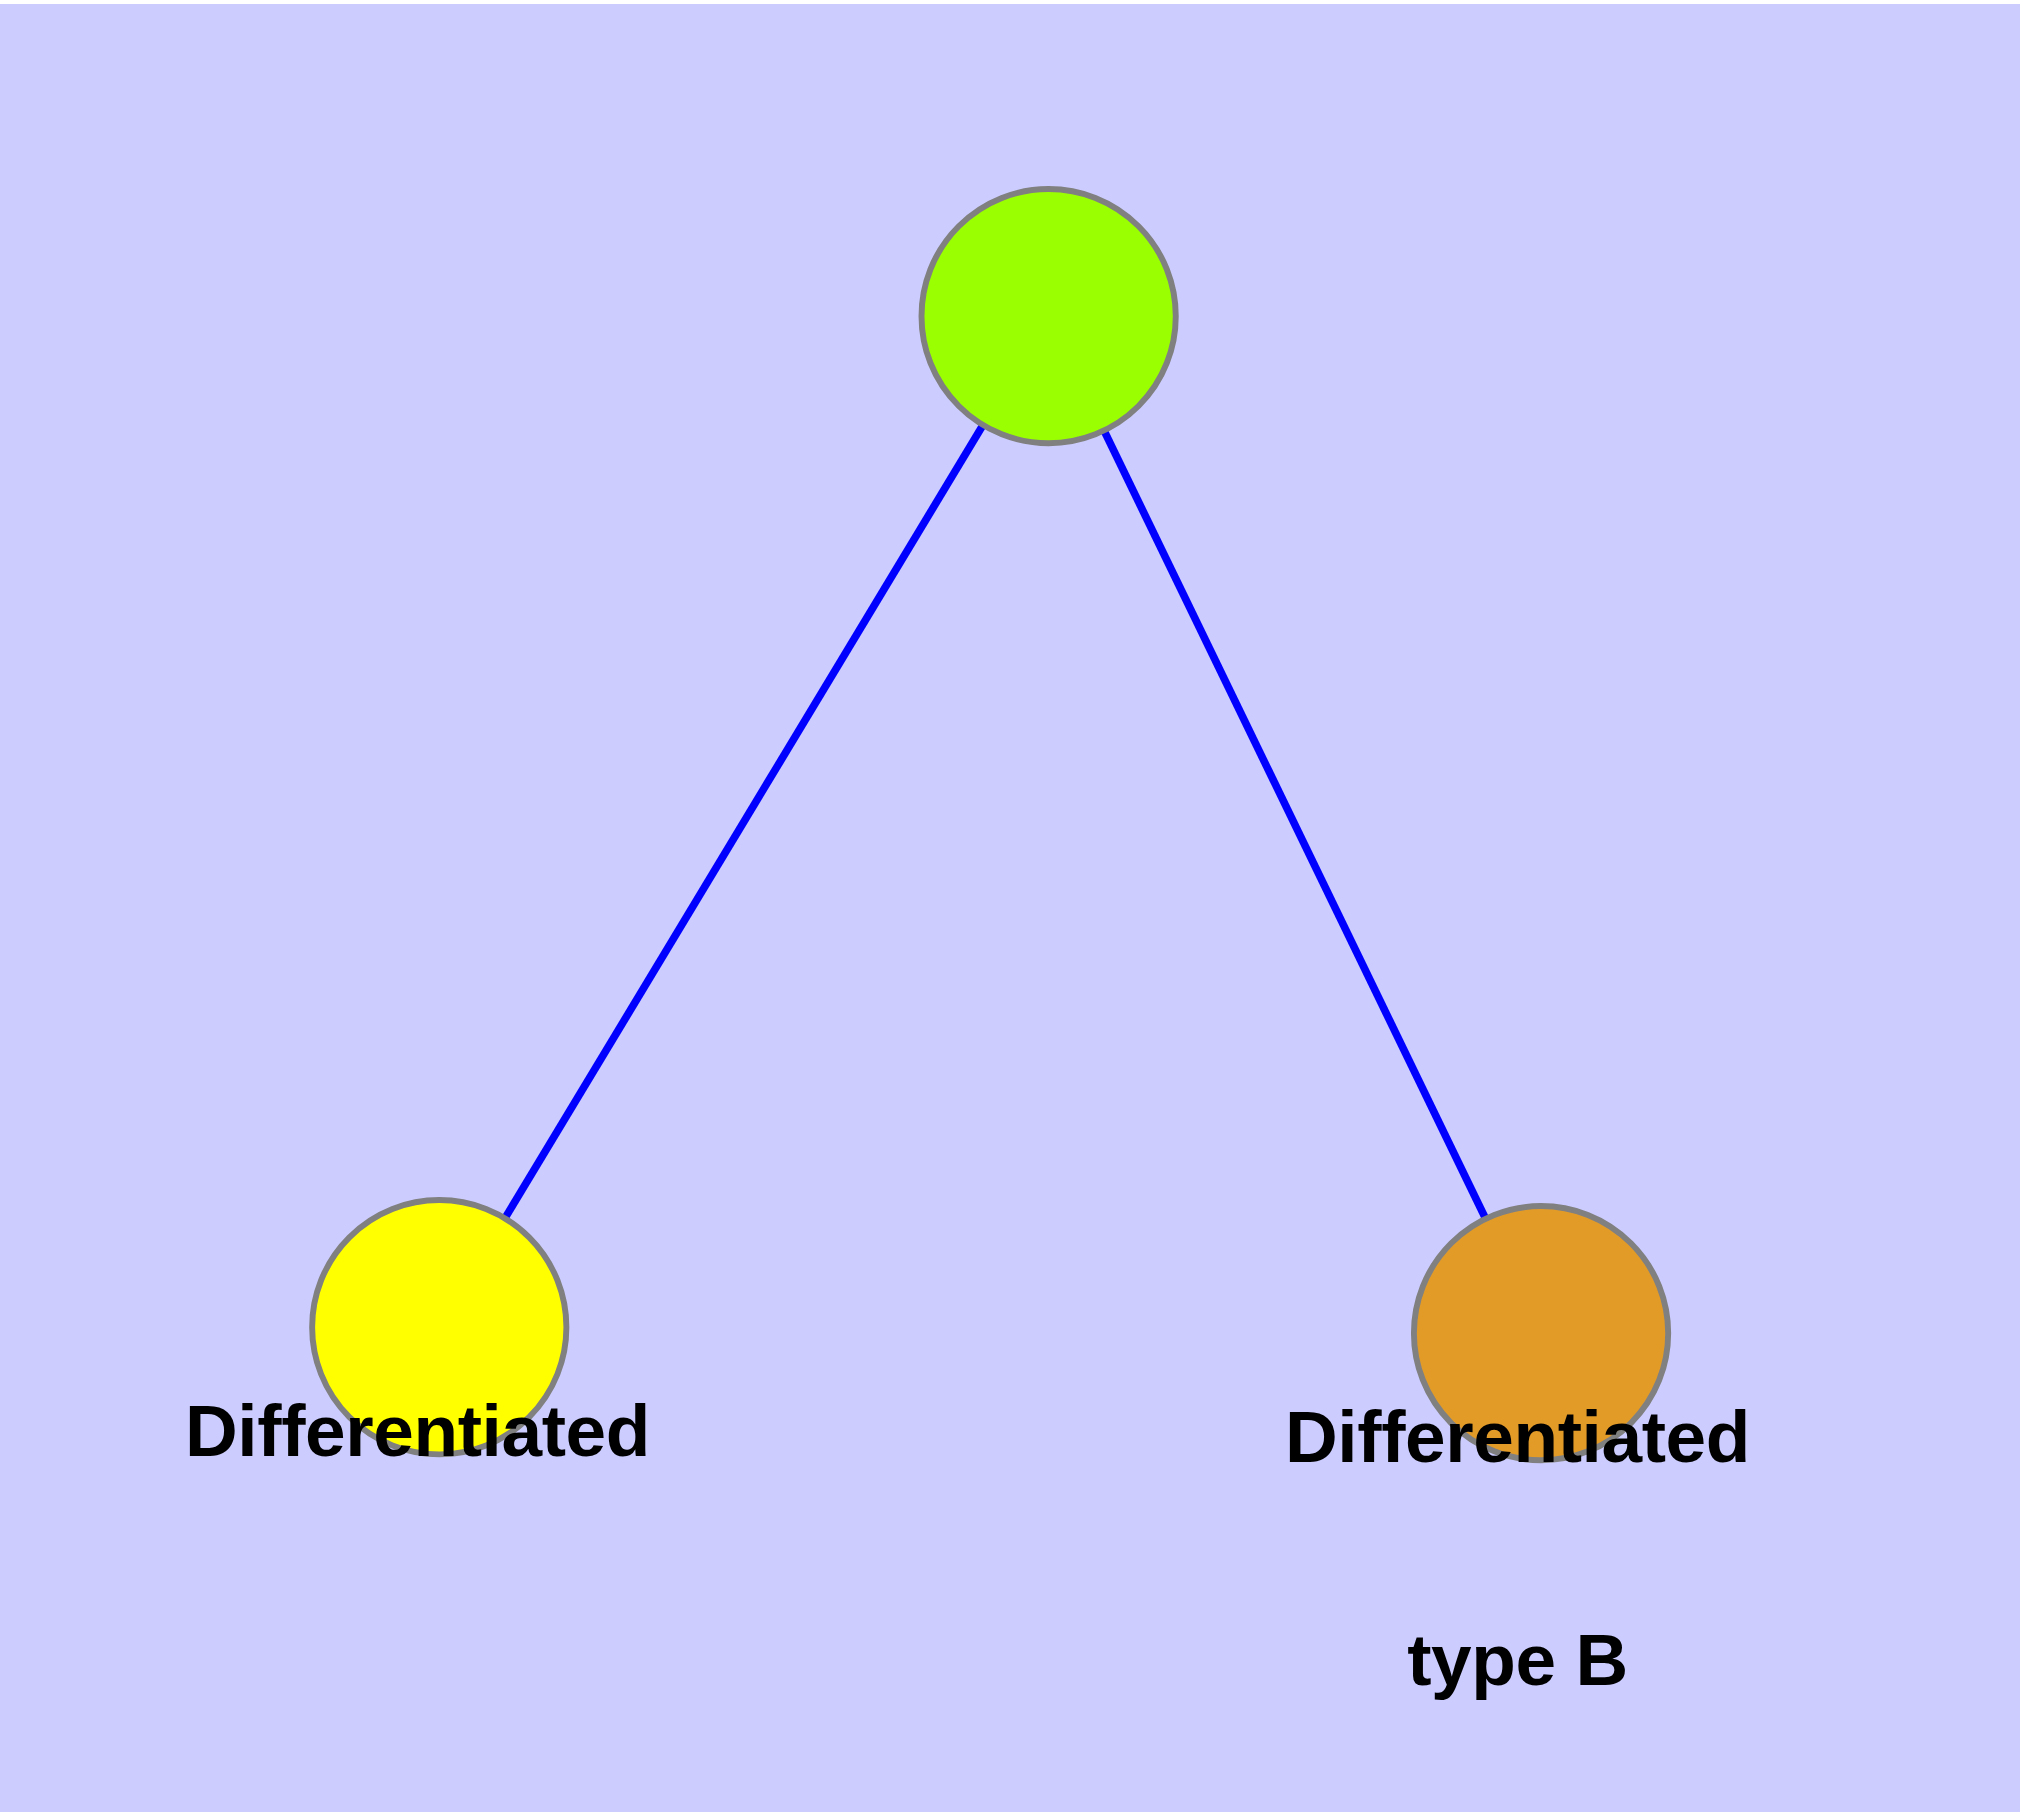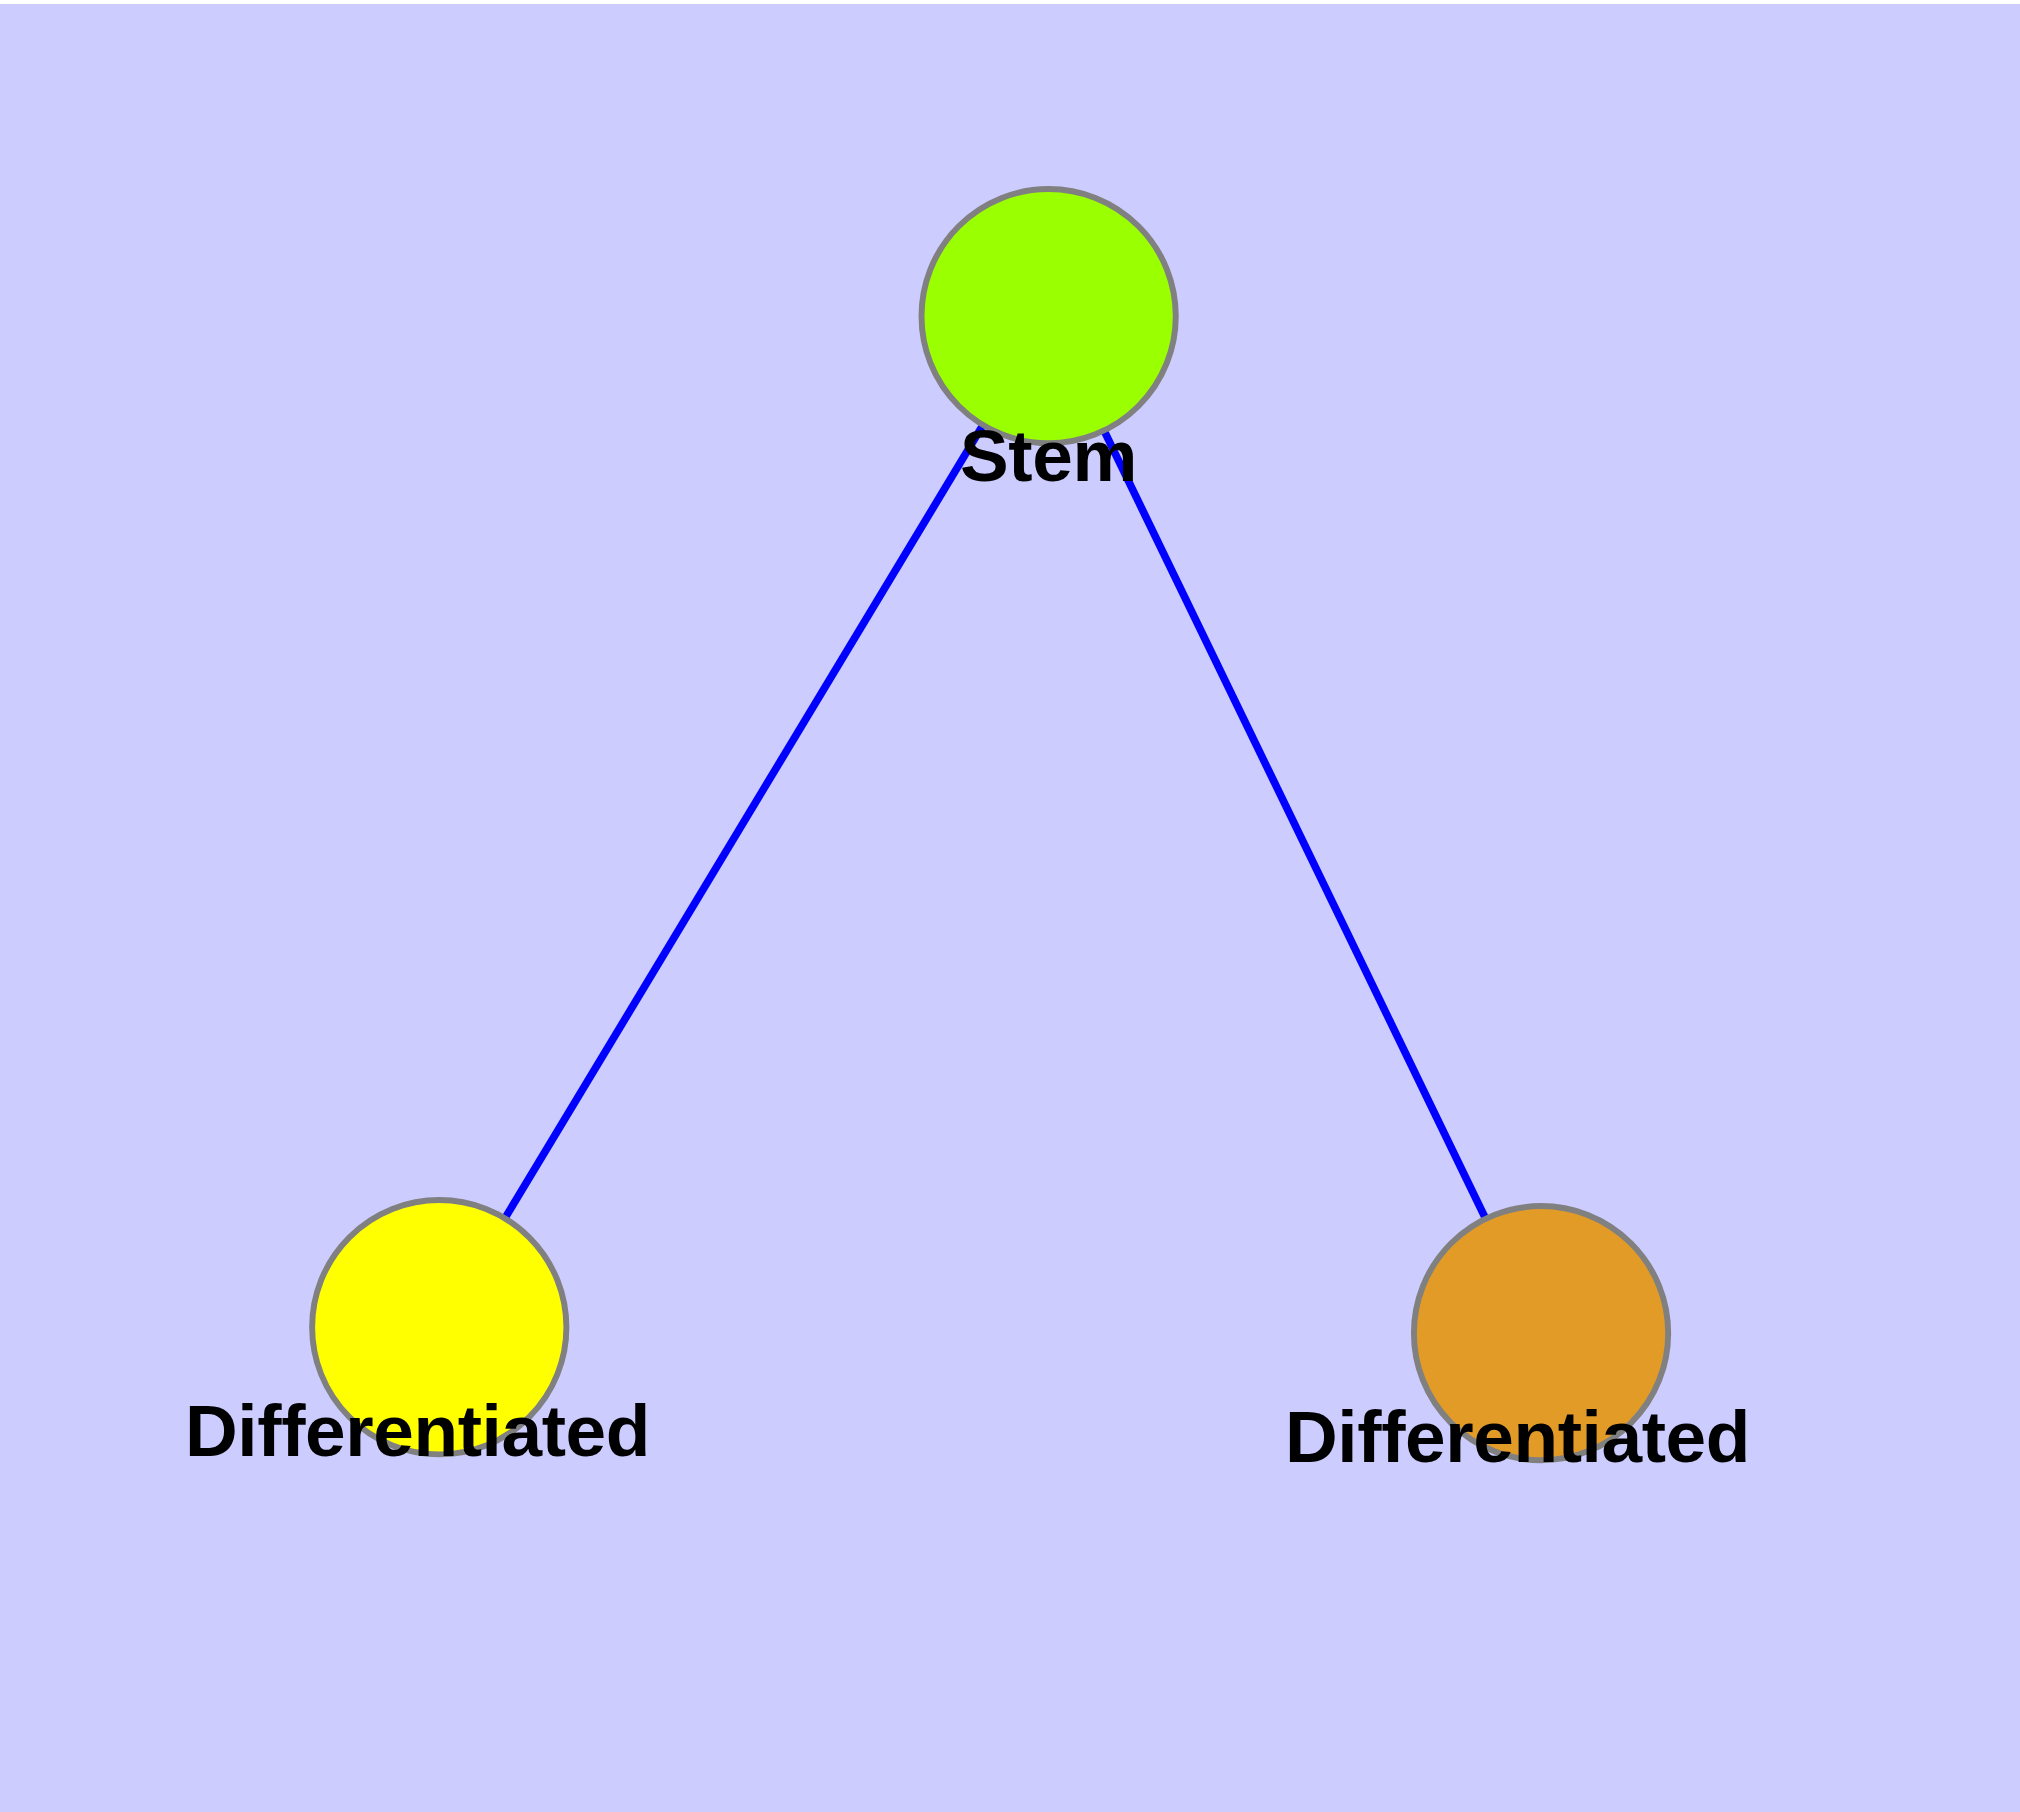--- a/index.html
+++ b/index.html
@@ -74,26 +74,24 @@
       <line x1="1237" y1="373" x2="1818" y2="1573" stroke="#0000ff" stroke-width="9" stroke-linecap="butt"></line>
     </g>
 
     <g>
       <circle cx="1237" cy="373" r="150" fill="#9aff00" stroke="#808080" stroke-width="7"></circle>
       <circle cx="518" cy="1566" r="150" fill="#ffff00" stroke="#808080" stroke-width="7"></circle>
       <circle cx="1818" cy="1573" r="150" fill="#e39b28" stroke="#808080" stroke-width="7"></circle>
     </g>
   </svg>
 
-  <div class="node-label label-stem">
-    <div>Stem</div>
-  </div>
 
   <div class="node-label label-a">
     <div>Differentiated</div>
   </div>
 
   <div class="node-label label-b">
     <div>Differentiated</div>
+    <div>type B</div>
   </div>
 
 </div>
 
 
 </body></html>

